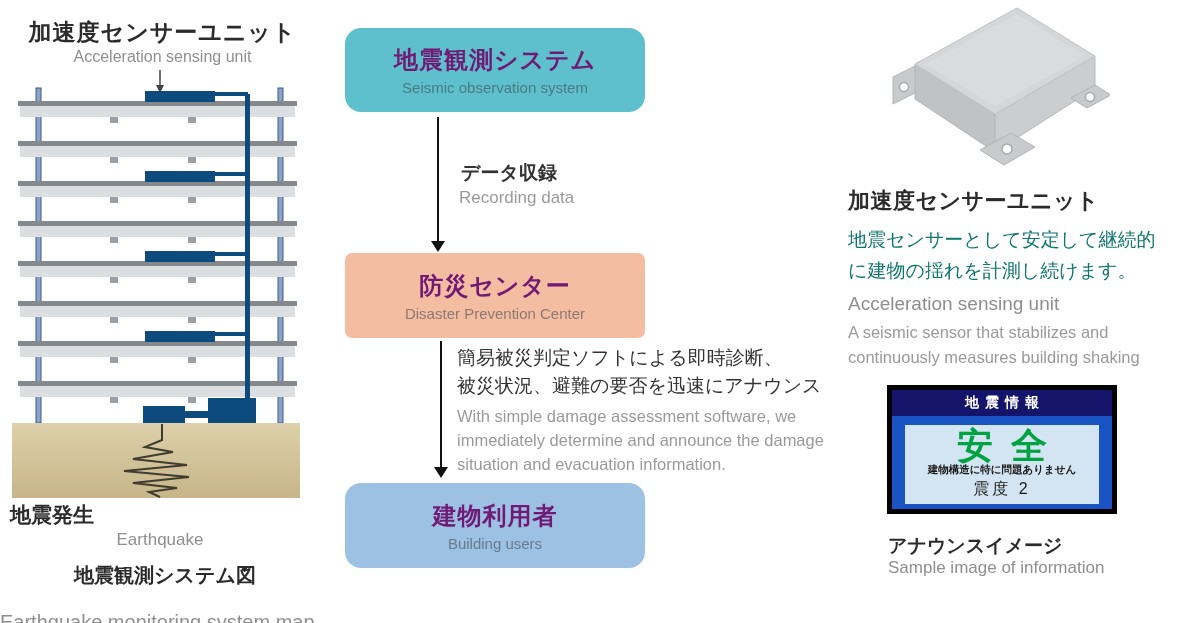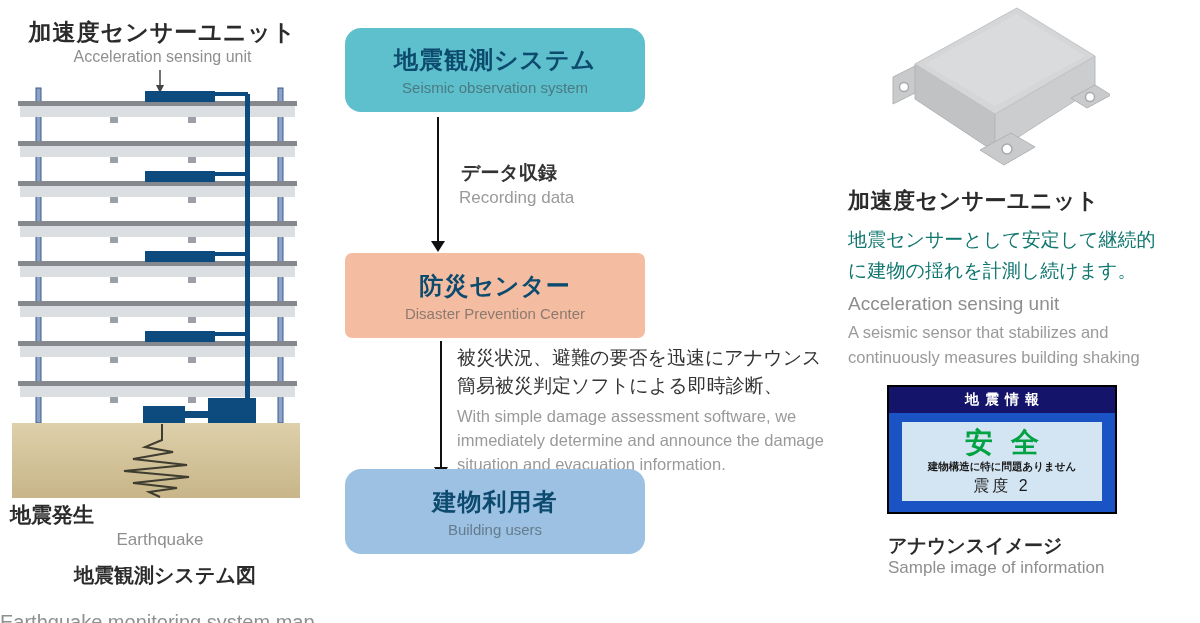--- a/index.html
+++ b/index.html
@@ -27,25 +27,25 @@
   .map-label    { left: 0px;  top: 562px; width: 330px; text-align: center; font-size: 20px; }
   .map-label-en { left: 0px;  top: 611px; width: 330px; text-align: left; font-size: 20px; }
 
   
   .flow-box {
     left: 345px; width: 300px; height: 84px;
     border-radius: 16px;
     display: flex; flex-direction: column; align-items: center; justify-content: center;
     gap: 3px;
   }
-  .flow-box .jp { font-size: 24px; font-weight: bold; color: #0c4a6e; letter-spacing: 1px; }
+  .flow-box .jp { font-size: 24px; font-weight: bold; color: #701a75; letter-spacing: 1px; }
   .flow-box .en { font-size: 15px; color: rgba(55,65,70,0.55); }
   #flow-box-1 { top: 28px; }
   #flow-box-2 { top: 253px; height: 85px; border-radius: 7px; }
-  #flow-box-3 { top: 469px; height: 85px; }
+  #flow-box-3 { top: 483px; height: 85px; }
 
   .arrow-line { width: 2px; background: #111111; }
   #arrow1-line { left: 437px; top: 117px; height: 124px; }
   #arrow1-head { left: 431px; top: 241px; }
   #arrow2-line { left: 440px; top: 341px; height: 126px; }
   #arrow2-head { left: 434px; top: 467px; }
   .arrow-head {
     width: 0; height: 0;
     border-left: 7px solid transparent;
     border-right: 7px solid transparent;
@@ -61,35 +61,35 @@
   
   .unit-svg      { left: 885px; top: 2px; }
   .right-title   { left: 848px; top: 186px; font-size: 22px; letter-spacing: 0.5px; }
   .right-body-jp { left: 848px; top: 224px; font-size: 19px; color: #0f766e; line-height: 31px; }
   .right-title-en{ left: 848px; top: 293px; font-size: 19px; color: #8e8e8e; }
   .right-body-en { left: 848px; top: 320px; font-size: 16.5px; color: #9a9a9a; line-height: 25px; width: 350px; }
 
   .display-frame {
     left: 887px; top: 385px; width: 230px; height: 129px;
     background: #1a53c4;
-    border: 2px solid #000000;
+    border: 5px solid #000000;
   }
   .display-header {
     height: 26px; background: #14146b;
     display: flex; align-items: center; justify-content: center;
     color: #ffffff; font-weight: bold; font-size: 14px; letter-spacing: 6px;
     text-indent: 6px;
   }
   .display-panel {
     margin: 9px 13px; height: 79px;
     background: #d3e5f3;
     display: flex; flex-direction: column; align-items: center; justify-content: center;
   }
   .display-status {
-    font-size: 28px; font-weight: bold; letter-spacing: 18px; text-indent: 18px;
+    font-size: 36px; font-weight: bold; letter-spacing: 18px; text-indent: 18px;
     line-height: 32px;
   }
   .display-message { font-size: 10.5px; color: #1a1a1a; font-weight: bold; margin-top: 1px; }
   .display-intensity { font-size: 16px; color: #1a1a1a; font-weight: 500; letter-spacing: 3px; margin-top: 2px; }
 
   .announce-jp { left: 888px; top: 533px; font-size: 19px; }
   .announce-en { left: 888px; top: 558px; font-size: 17px; }
 </style>
 </head>
 <body>
@@ -165,22 +165,22 @@
   <div class="abs step1-en">Recording data</div>
 
   <div id="flow-box-2" class="abs flow-box" style="background-color: rgb(244, 189, 162);">
     <div class="jp">防災センター</div>
     <div class="en">Disaster Prevention Center</div>
   </div>
 
   <div id="arrow2-line" class="abs arrow-line"></div>
   <div id="arrow2-head" class="abs arrow-head"></div>
   <div class="abs step2-jp">
+    <span style="display:block">簡易被災判定ソフトによる即時診断、</span>
     <span style="display:block">被災状況、避難の要否を迅速にアナウンス</span>
-    <span style="display:block">簡易被災判定ソフトによる即時診断、</span>
   </div>
   <div class="abs step2-en">With simple damage assessment software, we immediately determine and announce the damage situation and evacuation information.</div>
 
   <div id="flow-box-3" class="abs flow-box" style="background-color: rgb(157, 193, 227);">
     <div class="jp">建物利用者</div>
     <div class="en">Building users</div>
   </div>
 
   <svg class="abs unit-svg" width="225" height="175" viewBox="0 0 225 175">
 

